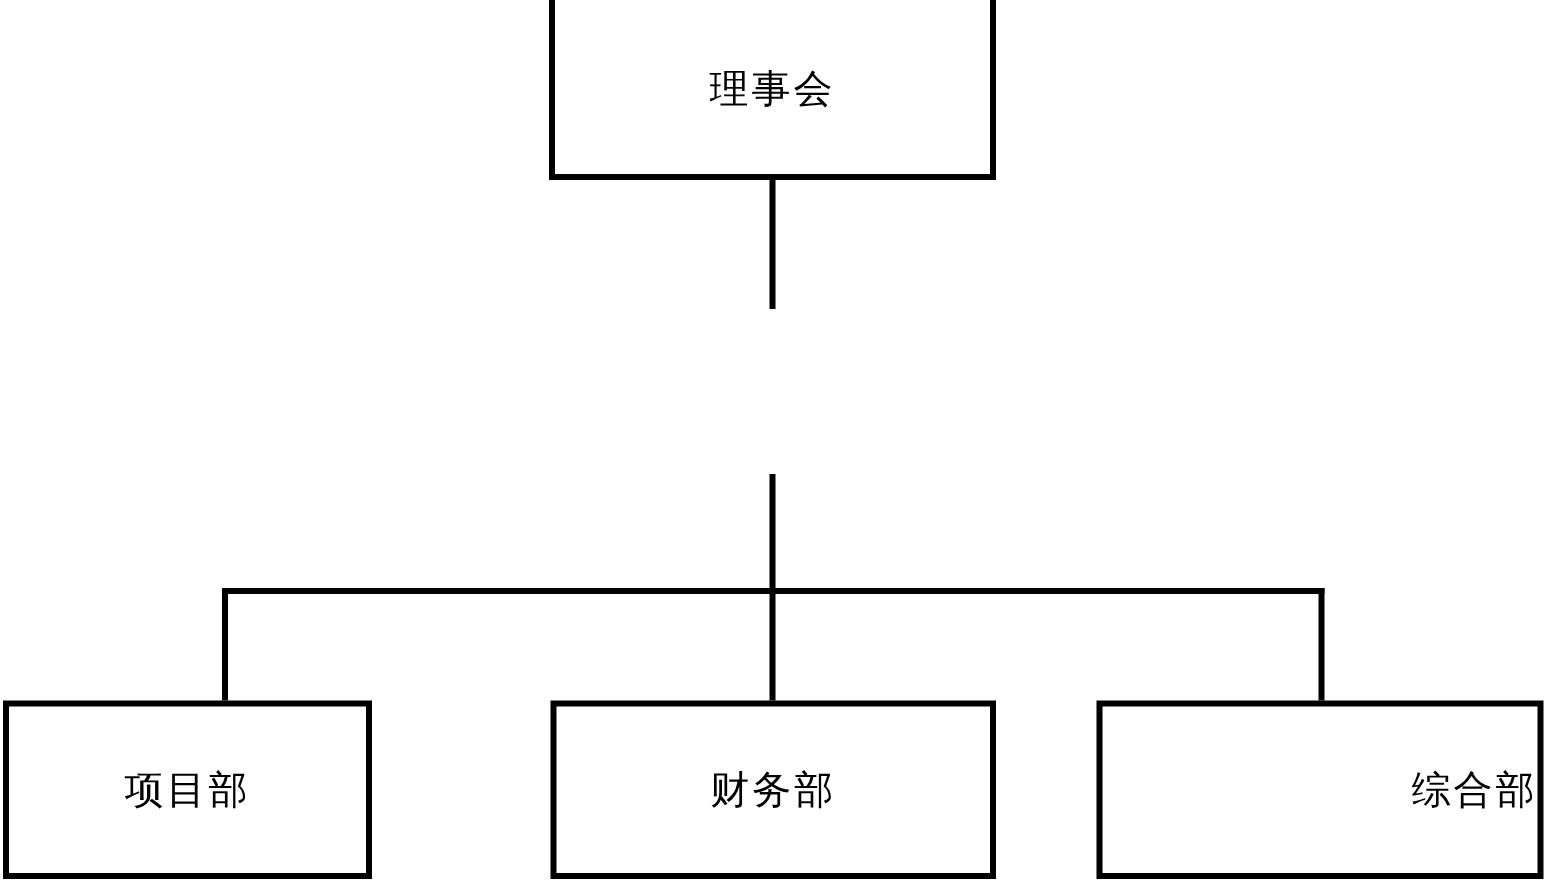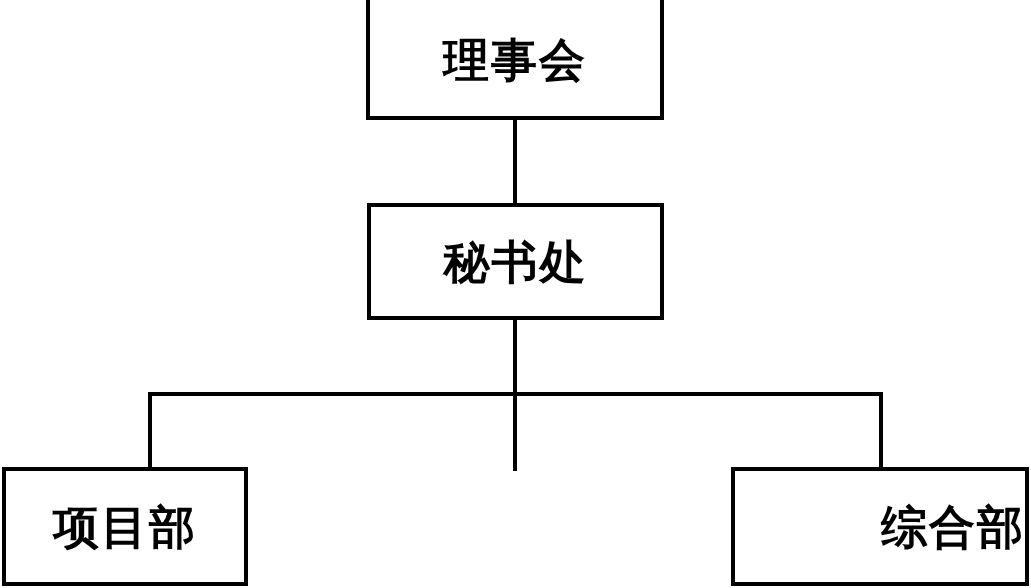--- a/index.html
+++ b/index.html
@@ -23,26 +23,26 @@
     position: absolute;
     box-sizing: border-box;
     background: #ffffff;
     border: 4px solid #000000;
     display: flex;
     align-items: center;
     justify-content: center;
     z-index: 2;
   }
   .node-label {
-    font-size: 46px;
+    font-size: 26px;
     line-height: 1;
     color: #000000;
     letter-spacing: 2px;
     white-space: nowrap;
-    font-weight: 700;
+    font-weight: 400;
   }
   
   #node-board      { left: 366px; top: -10px;  width: 298px; height: 130px; }
   #node-board .node-label { margin-top: 10px; }
   #node-secretariat{ left: 367px; top: 203px; width: 297px; height: 117px; }
   #node-project    { left: 2px;   top: 467px; width: 246px; height: 119px; }
   #node-finance    { left: 367px; top: 467px; width: 297px; height: 119px; }
   #node-general    { left: 731px; top: 467px; width: 298px; height: 119px; justify-content: flex-end; }
 
   
@@ -72,26 +72,26 @@
   <div class="connector h-line" id="conn-bus"></div>
 
   <div class="connector v-line" id="conn-drop-left"></div>
 
   <div class="connector v-line" id="conn-drop-right"></div>
 
   <div class="node" id="node-board">
     <span class="node-label">理事会</span>
   </div>
 
-  <div class="node" id="node-secretariat">
-    <span class="node-label">秘书处</span>
-  </div>
 
   <div class="node" id="node-project">
     <span class="node-label">项目部</span>
   </div>
 
+  <div class="node" id="node-finance">
+    <span class="node-label">财务部</span>
+  </div>
 
   <div class="node" id="node-general">
     <span class="node-label">综合部</span>
   </div>
 
 </div>
 
 </body></html>

